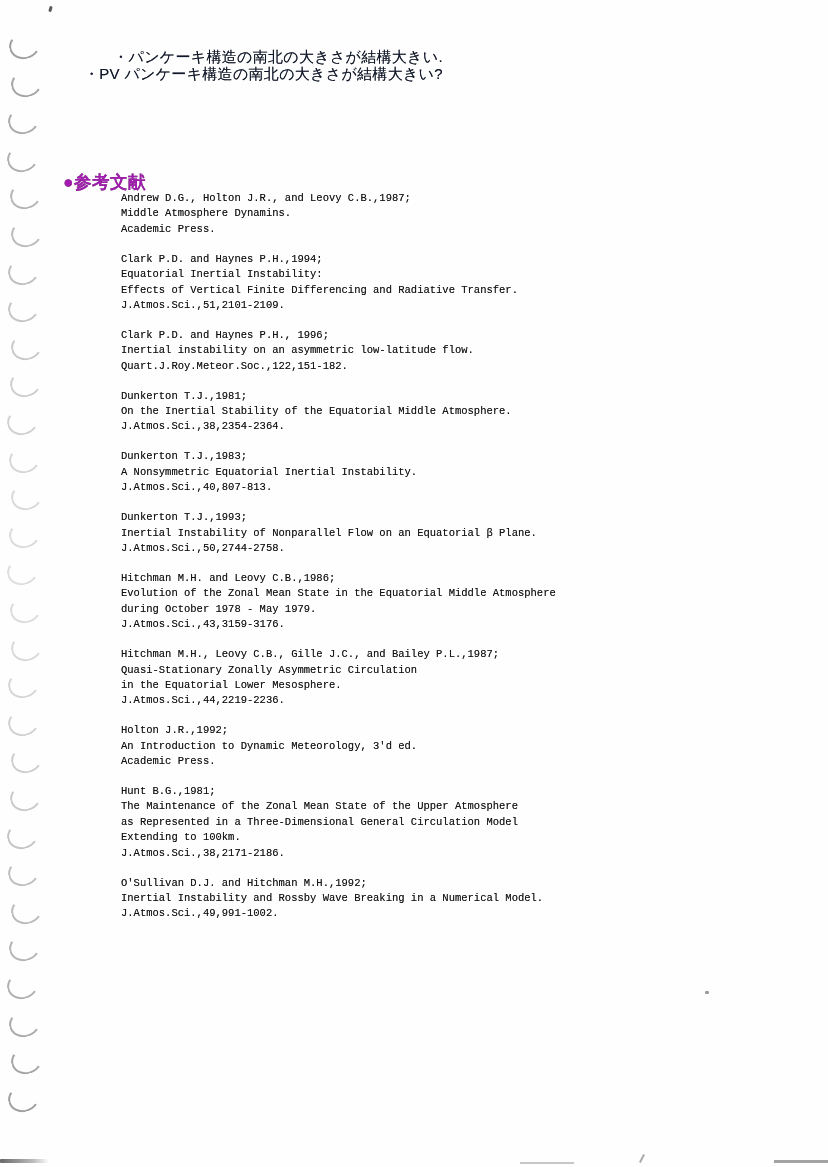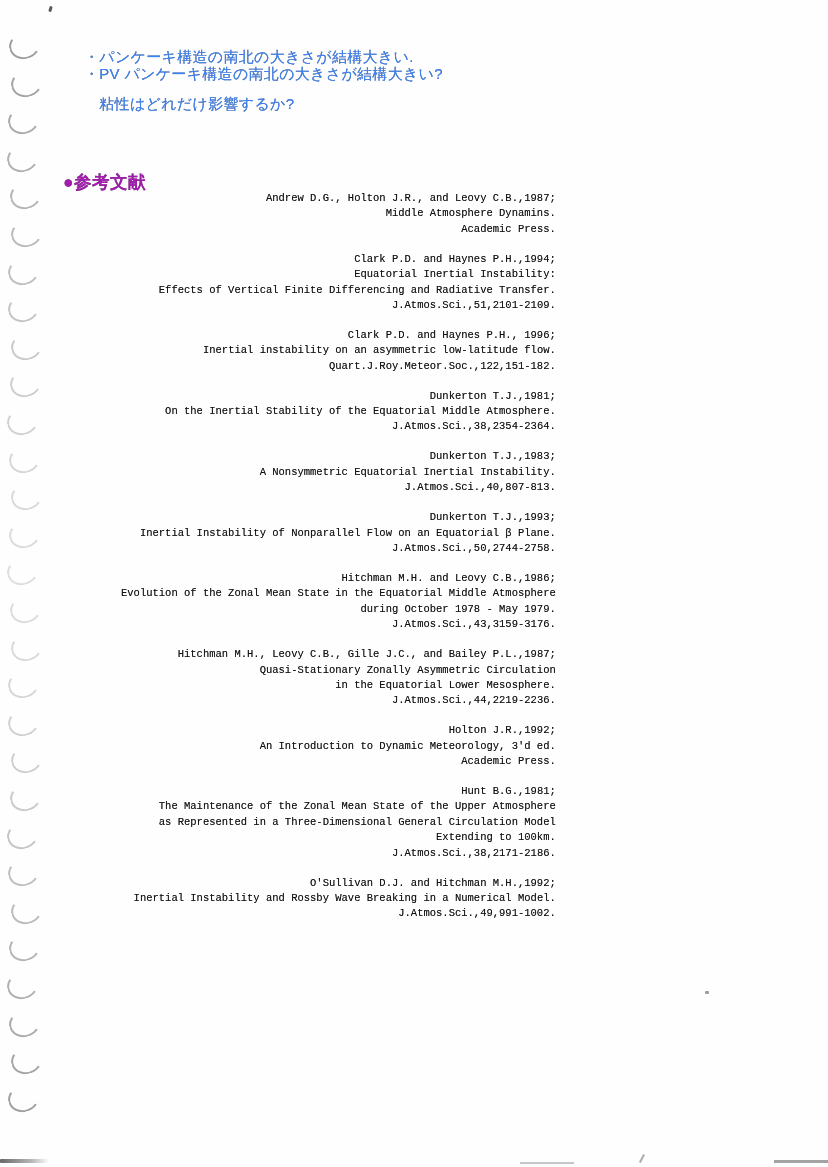--- a/index.html
+++ b/index.html
@@ -35,23 +35,24 @@
 
   
   .notes {
     position: absolute;
     left: 84px;
     top: 48px;
     font-family: "Liberation Sans", sans-serif;
     font-size: 15px;
     line-height: 17px;
     letter-spacing: 0.3px;
-    color: #3b82f6;
+    color: #0f172a;
     text-shadow: 0 0 0.5px rgba(0,0,0,0.55);
     white-space: pre;
+    text-align: right;
   }
   .note-line { height: 17px; }
   .note-line:empty { height: 13px; }
 
   
   .ref-heading {
     position: absolute;
     left: 63px;
     top: 170px;
     font-family: "Liberation Sans", sans-serif;
@@ -67,21 +68,21 @@
     position: absolute;
     left: 121px;
     top: 191px;
     font-family: "Liberation Mono", "DejaVu Sans Mono", monospace;
     font-size: 10.5px;
     line-height: 15.4px;
     color: #121212;
     text-shadow: 0 0 0.4px rgba(0,0,0,0.5);
     white-space: pre;
   }
-  .ref-block { margin: 0 0 14.6px 0; text-align: right; }
+  .ref-block { margin: 0 0 14.6px 0; }
   .ref-line { height: 15.4px; }
 
   
   .artifact { position: absolute; }
   .speck-top {
     left: 49px; top: 6px;
     width: 3px; height: 6px;
     background: #5a5a5a;
     border-radius: 2px;
     transform: rotate(18deg);
@@ -145,21 +146,21 @@
       <div class="ring" style="top: 821.6px; left: 7.18067px; opacity: 0.5;"></div>
       <div class="ring" style="top: 859.2px; left: 8.41066px; opacity: 0.55;"></div>
       <div class="ring" style="top: 896.8px; left: 10.9712px; opacity: 0.59;"></div>
       <div class="ring" style="top: 934.4px; left: 9.08139px; opacity: 0.64;"></div>
       <div class="ring" style="top: 972px; left: 7.00783px; opacity: 0.68;"></div>
       <div class="ring" style="top: 1009.6px; left: 9.43197px; opacity: 0.73;"></div>
       <div class="ring" style="top: 1047.2px; left: 10.8809px; opacity: 0.78;"></div>
       <div class="ring" style="top: 1084.8px; left: 8.08335px; opacity: 0.83;"></div>
     </div>
 
-  <div class="notes"><div class="note-line">・パンケーキ構造の南北の大きさが結構大きい.</div><div class="note-line">・PV パンケーキ構造の南北の大きさが結構大きい?</div><div class="note-line"></div><div class="note-line">　粘性はどれだけ影響するか?</div></div>
+  <div class="notes"><div class="note-line">・パンケーキ構造の南北の大きさが結構大きい.</div><div class="note-line">・PV パンケーキ構造の南北の大きさが結構大きい?</div><div class="note-line"></div></div>
 
   <div class="ref-heading">●参考文献</div>
 
   <div class="ref-list"><div class="ref-block"><div class="ref-line">Andrew D.G., Holton J.R., and Leovy C.B.,1987;</div><div class="ref-line">Middle Atmosphere Dynamins.</div><div class="ref-line">Academic Press.</div></div><div class="ref-block"><div class="ref-line">Clark P.D. and Haynes P.H.,1994;</div><div class="ref-line">Equatorial Inertial Instability:</div><div class="ref-line">Effects of Vertical Finite Differencing and Radiative Transfer.</div><div class="ref-line">J.Atmos.Sci.,51,2101-2109.</div></div><div class="ref-block"><div class="ref-line">Clark P.D. and Haynes P.H., 1996;</div><div class="ref-line">Inertial instability on an asymmetric low-latitude flow.</div><div class="ref-line">Quart.J.Roy.Meteor.Soc.,122,151-182.</div></div><div class="ref-block"><div class="ref-line">Dunkerton T.J.,1981;</div><div class="ref-line">On the Inertial Stability of the Equatorial Middle Atmosphere.</div><div class="ref-line">J.Atmos.Sci.,38,2354-2364.</div></div><div class="ref-block"><div class="ref-line">Dunkerton T.J.,1983;</div><div class="ref-line">A Nonsymmetric Equatorial Inertial Instability.</div><div class="ref-line">J.Atmos.Sci.,40,807-813.</div></div><div class="ref-block"><div class="ref-line">Dunkerton T.J.,1993;</div><div class="ref-line">Inertial Instability of Nonparallel Flow on an Equatorial β Plane.</div><div class="ref-line">J.Atmos.Sci.,50,2744-2758.</div></div><div class="ref-block"><div class="ref-line">Hitchman M.H. and Leovy C.B.,1986;</div><div class="ref-line">Evolution of the Zonal Mean State in the Equatorial Middle Atmosphere</div><div class="ref-line">during October 1978 - May 1979.</div><div class="ref-line">J.Atmos.Sci.,43,3159-3176.</div></div><div class="ref-block"><div class="ref-line">Hitchman M.H., Leovy C.B., Gille J.C., and Bailey P.L.,1987;</div><div class="ref-line">Quasi-Stationary Zonally Asymmetric Circulation</div><div class="ref-line">in the Equatorial Lower Mesosphere.</div><div class="ref-line">J.Atmos.Sci.,44,2219-2236.</div></div><div class="ref-block"><div class="ref-line">Holton J.R.,1992;</div><div class="ref-line">An Introduction to Dynamic Meteorology, 3'd ed.</div><div class="ref-line">Academic Press.</div></div><div class="ref-block"><div class="ref-line">Hunt B.G.,1981;</div><div class="ref-line">The Maintenance of the Zonal Mean State of the Upper Atmosphere</div><div class="ref-line">as Represented in a Three-Dimensional General Circulation Model</div><div class="ref-line">Extending to 100km.</div><div class="ref-line">J.Atmos.Sci.,38,2171-2186.</div></div><div class="ref-block"><div class="ref-line">O'Sullivan D.J. and Hitchman M.H.,1992;</div><div class="ref-line">Inertial Instability and Rossby Wave Breaking in a Numerical Model.</div><div class="ref-line">J.Atmos.Sci.,49,991-1002.</div></div></div>
 
   <div class="artifact speck-top"></div>
   <div class="artifact speck-mid"></div>
   <div class="artifact edge-left"></div>
   <div class="artifact edge-mid"></div>
   <div class="artifact edge-tick"></div>

